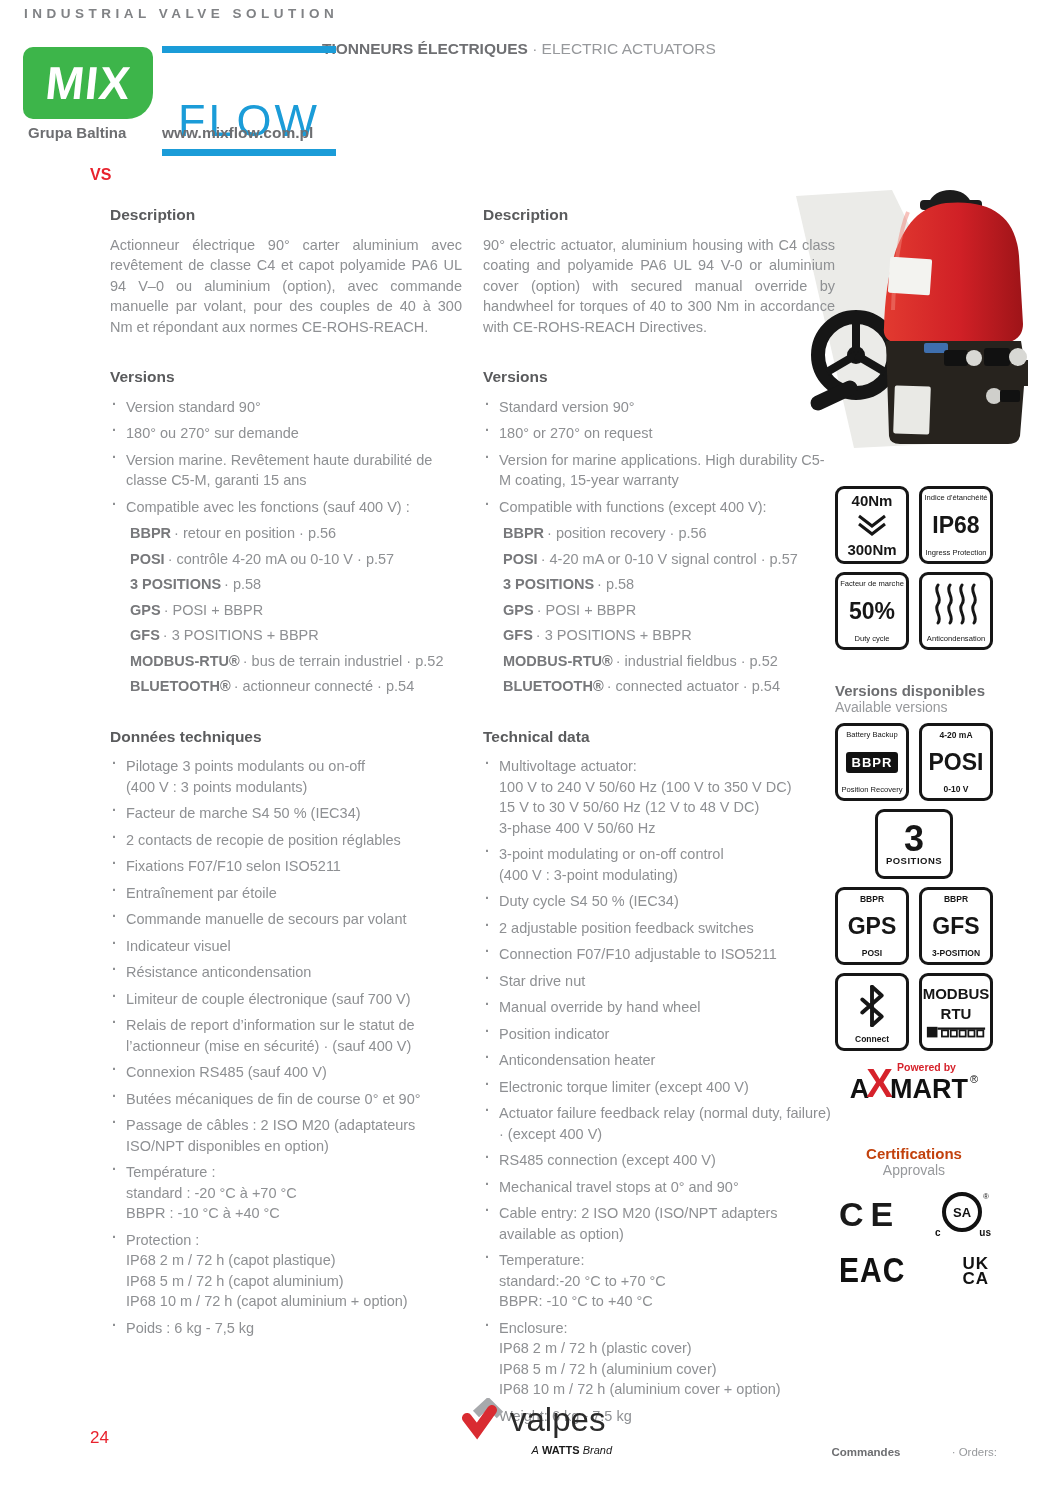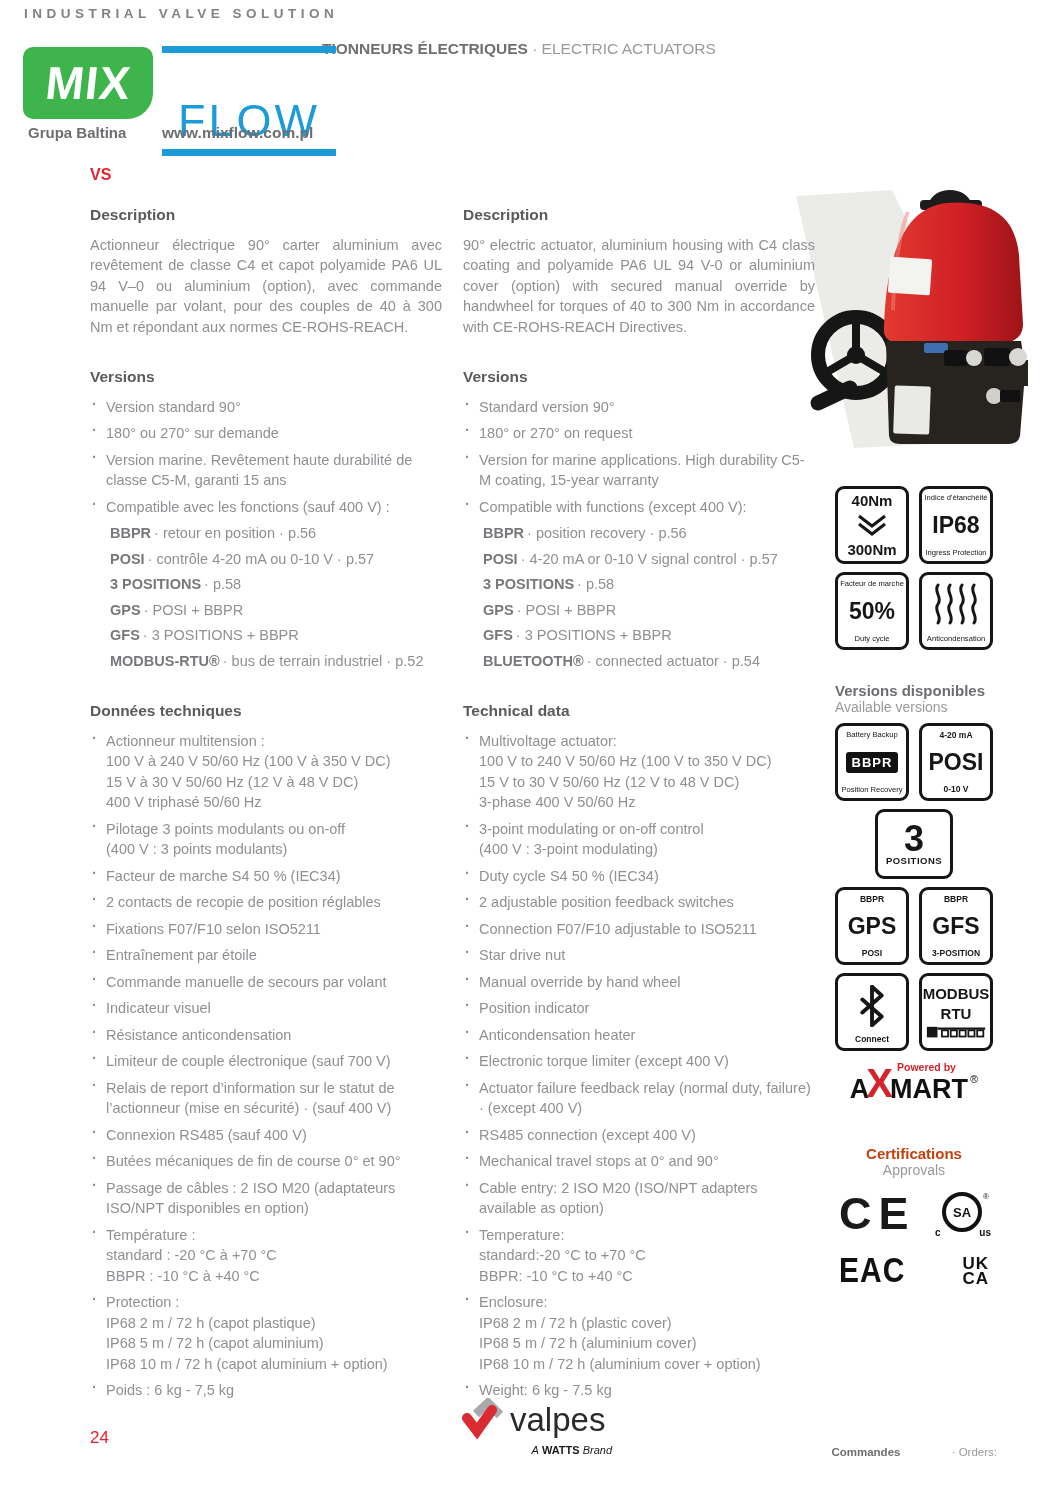--- a/index.html
+++ b/index.html
@@ -17,21 +17,21 @@
   .logo-flow .flow-word{color:#1b9cd8;font-weight:normal;font-size:45px;line-height:56px;letter-spacing:3px;margin-top:40px;}
   .grupa{position:absolute;left:28px;top:124px;font-size:15px;font-weight:bold;color:#6d6e71;}
   .website{position:absolute;left:162px;top:124px;font-size:15.5px;font-weight:bold;color:#6d6e71;}
   .chapter{position:absolute;left:322px;top:40px;font-size:15.5px;white-space:nowrap;}
   .chapter .c-fr{font-weight:bold;color:#6e6f72;}
   .chapter .c-en{color:#97999c;text-align:center;}
 
   .vs-label{position:absolute;left:90px;top:166px;font-size:16px;font-weight:bold;color:#e8222d;}
 
   
-  .col{position:absolute;top:205px;width:352px;color:#8e9093;font-size:14.5px;line-height:20.5px;}
+  .col{position:absolute;top:205px;width:352px;color:#8e9093;font-size:14.5px;line-height:20.5px;margin-left:20px;}
   .col-fr{left:90px;}
   .col-en{left:463px;}
   .sec-title{font-size:15.5px;font-weight:bold;color:#5a5b5d;margin:0 0 9px 0;}
   .desc{text-align:justify;margin:0;}
   .section{margin-bottom:30px;}
   .bullet{position:relative;padding-left:16px;margin-bottom:6px;}
   .bullet::before{content:"·";position:absolute;left:2px;top:-3px;font-weight:bold;color:#8e9093;}
   .btxt{white-space:pre-line;}
   .flist{padding-left:20px;}
   .fitem{margin-bottom:5px;}
@@ -63,21 +63,21 @@
   .axmart{position:relative;margin:12px auto 0 auto;width:150px;height:52px;}
   .ax-row{display:flex;align-items:flex-end;justify-content:center;line-height:1;}
   .ax-a,.ax-mart{font-weight:900;font-size:27px;color:#111;}
   .ax-x{font-weight:900;font-size:40px;color:#d6222b;margin:0 -3px;}
   .ax-r{font-size:11px;color:#111;margin:0 0 18px 2px;}
   .ax-pow{position:absolute;top:-2px;left:58px;color:#d6222b;font-size:10.5px;font-weight:bold;}
   .cert-head{text-align:center;margin:30px 0 10px 0;}
   .cert-head .a-fr{font-size:15px;font-weight:bold;color:#c2410c;}
   .cert-head .a-en{font-size:14px;color:#97999c;}
   .cert-row{display:flex;justify-content:space-between;align-items:center;margin-bottom:14px;padding:0 4px;}
-  .ce-mark{font-size:45px;font-weight:bold;color:#1a1a1a;letter-spacing:7px;}
+  .ce-mark{font-size:34px;font-weight:bold;color:#1a1a1a;letter-spacing:7px;}
   .eac-mark{font-size:30px;font-weight:900;color:#111;transform:scaleY(1.15);letter-spacing:1px;}
   .ukca-mark{font-size:17px;font-weight:900;color:#111;line-height:15px;text-align:center;letter-spacing:1px;}
   .csa-wrap{position:relative;width:54px;height:52px;}
   .csa-c{position:absolute;left:0;bottom:2px;font-size:10px;font-weight:bold;color:#111;}
   .csa-us{position:absolute;right:-2px;bottom:2px;font-size:10px;font-weight:bold;color:#111;}
   .csa-r{position:absolute;right:0;top:4px;font-size:8px;color:#111;}
 
   
   .page-num{position:absolute;left:90px;top:1428px;font-size:17px;color:#e8222d;}
   .valpes{position:absolute;left:462px;top:1398px;width:150px;}
@@ -174,30 +174,27 @@
           <div class="fitem"><span class="fb">POSI</span><span class="ft">· contrôle 4-20 mA ou 0-10 V · p.57</span></div>
 
           <div class="fitem"><span class="fb">3 POSITIONS</span><span class="ft">· p.58</span></div>
 
           <div class="fitem"><span class="fb">GPS</span><span class="ft">· POSI + BBPR</span></div>
 
           <div class="fitem"><span class="fb">GFS</span><span class="ft">· 3 POSITIONS + BBPR</span></div>
 
           <div class="fitem"><span class="fb">MODBUS-RTU®</span><span class="ft">· bus de terrain industriel · p.52</span></div>
 
+          <div class="fitem"><span class="fb">BLUETOOTH®</span><span class="ft">· actionneur connecté · p.54</span></div>
         </div>
     </div>
     <div class="section">
       <h3 class="sec-title">Données techniques</h3>
       <div class="vlist">
 
-          <div class="bullet"><span class="btxt">Actionneur multitension :
-100 V à 240 V 50/60 Hz (100 V à 350 V DC)
-15 V à 30 V 50/60 Hz (12 V à 48 V DC)
-400 V triphasé 50/60 Hz</span></div>
 
           <div class="bullet"><span class="btxt">Pilotage 3 points modulants ou on-off
 (400 V : 3 points modulants)</span></div>
 
           <div class="bullet"><span class="btxt">Facteur de marche S4 50 % (IEC34)</span></div>
 
           <div class="bullet"><span class="btxt">2 contacts de recopie de position réglables</span></div>
 
           <div class="bullet"><span class="btxt">Fixations F07/F10 selon ISO5211</span></div>
 
@@ -255,20 +252,21 @@
           <div class="fitem"><span class="fb">BBPR</span><span class="ft">· position recovery · p.56</span></div>
 
           <div class="fitem"><span class="fb">POSI</span><span class="ft">· 4-20 mA or 0-10 V signal control · p.57</span></div>
 
           <div class="fitem"><span class="fb">3 POSITIONS</span><span class="ft">· p.58</span></div>
 
           <div class="fitem"><span class="fb">GPS</span><span class="ft">· POSI + BBPR</span></div>
 
           <div class="fitem"><span class="fb">GFS</span><span class="ft">· 3 POSITIONS + BBPR</span></div>
 
+          <div class="fitem"><span class="fb">MODBUS-RTU®</span><span class="ft">· industrial fieldbus · p.52</span></div>
 
           <div class="fitem"><span class="fb">BLUETOOTH®</span><span class="ft">· connected actuator · p.54</span></div>
         </div>
     </div>
     <div class="section">
       <h3 class="sec-title">Technical data</h3>
       <div class="vlist">
 
           <div class="bullet"><span class="btxt">Multivoltage actuator:
 100 V to 240 V 50/60 Hz (100 V to 350 V DC)

